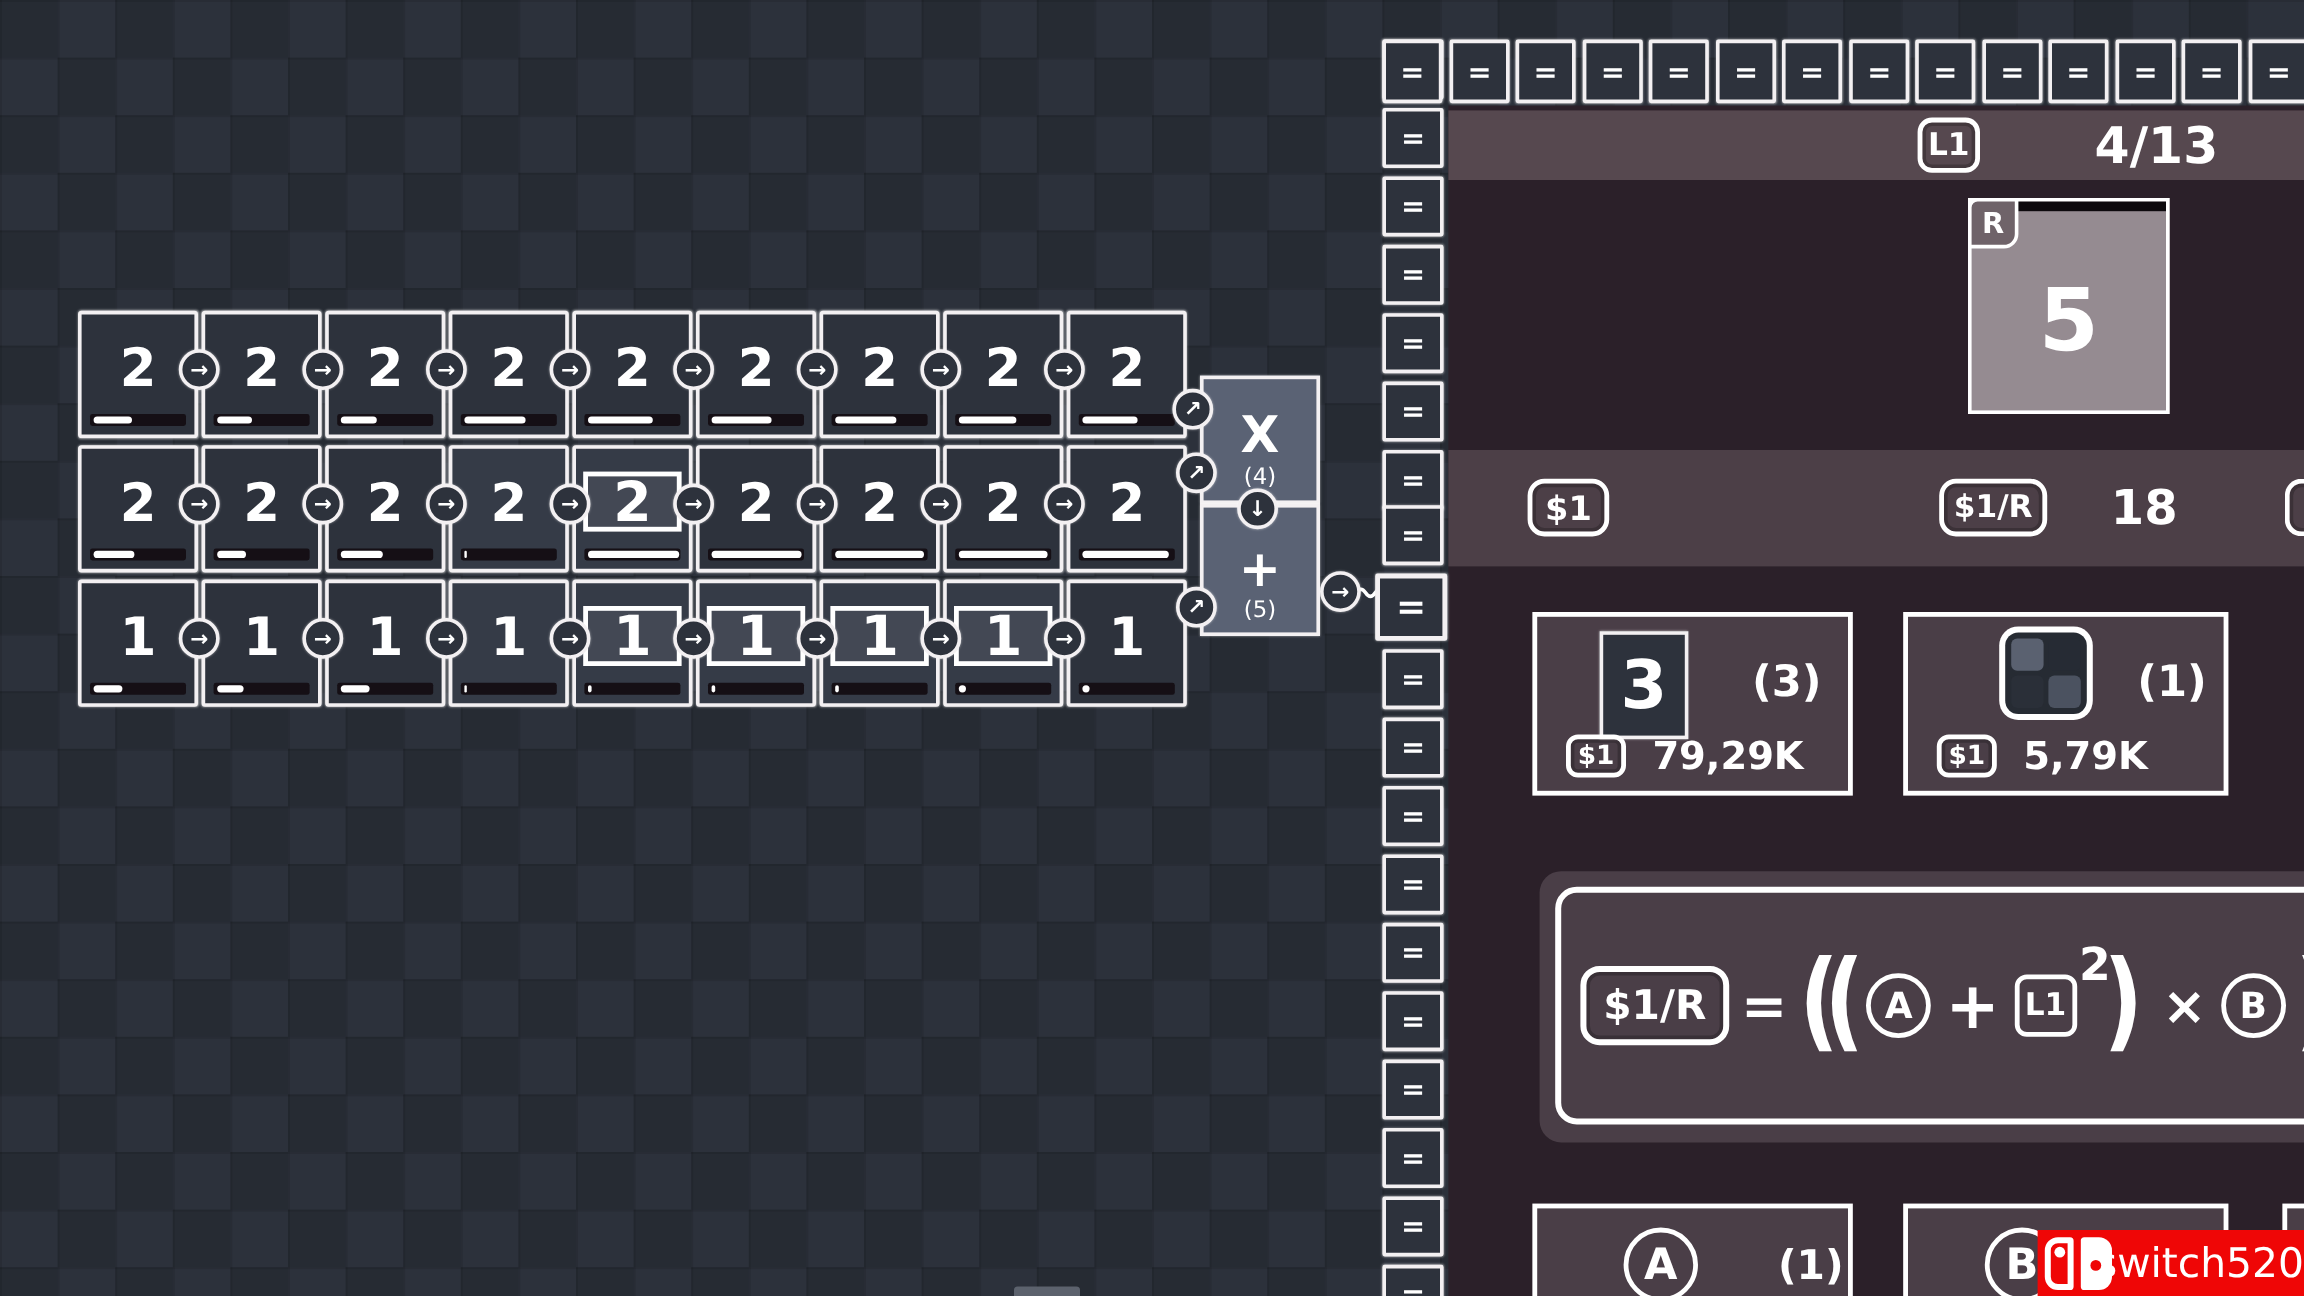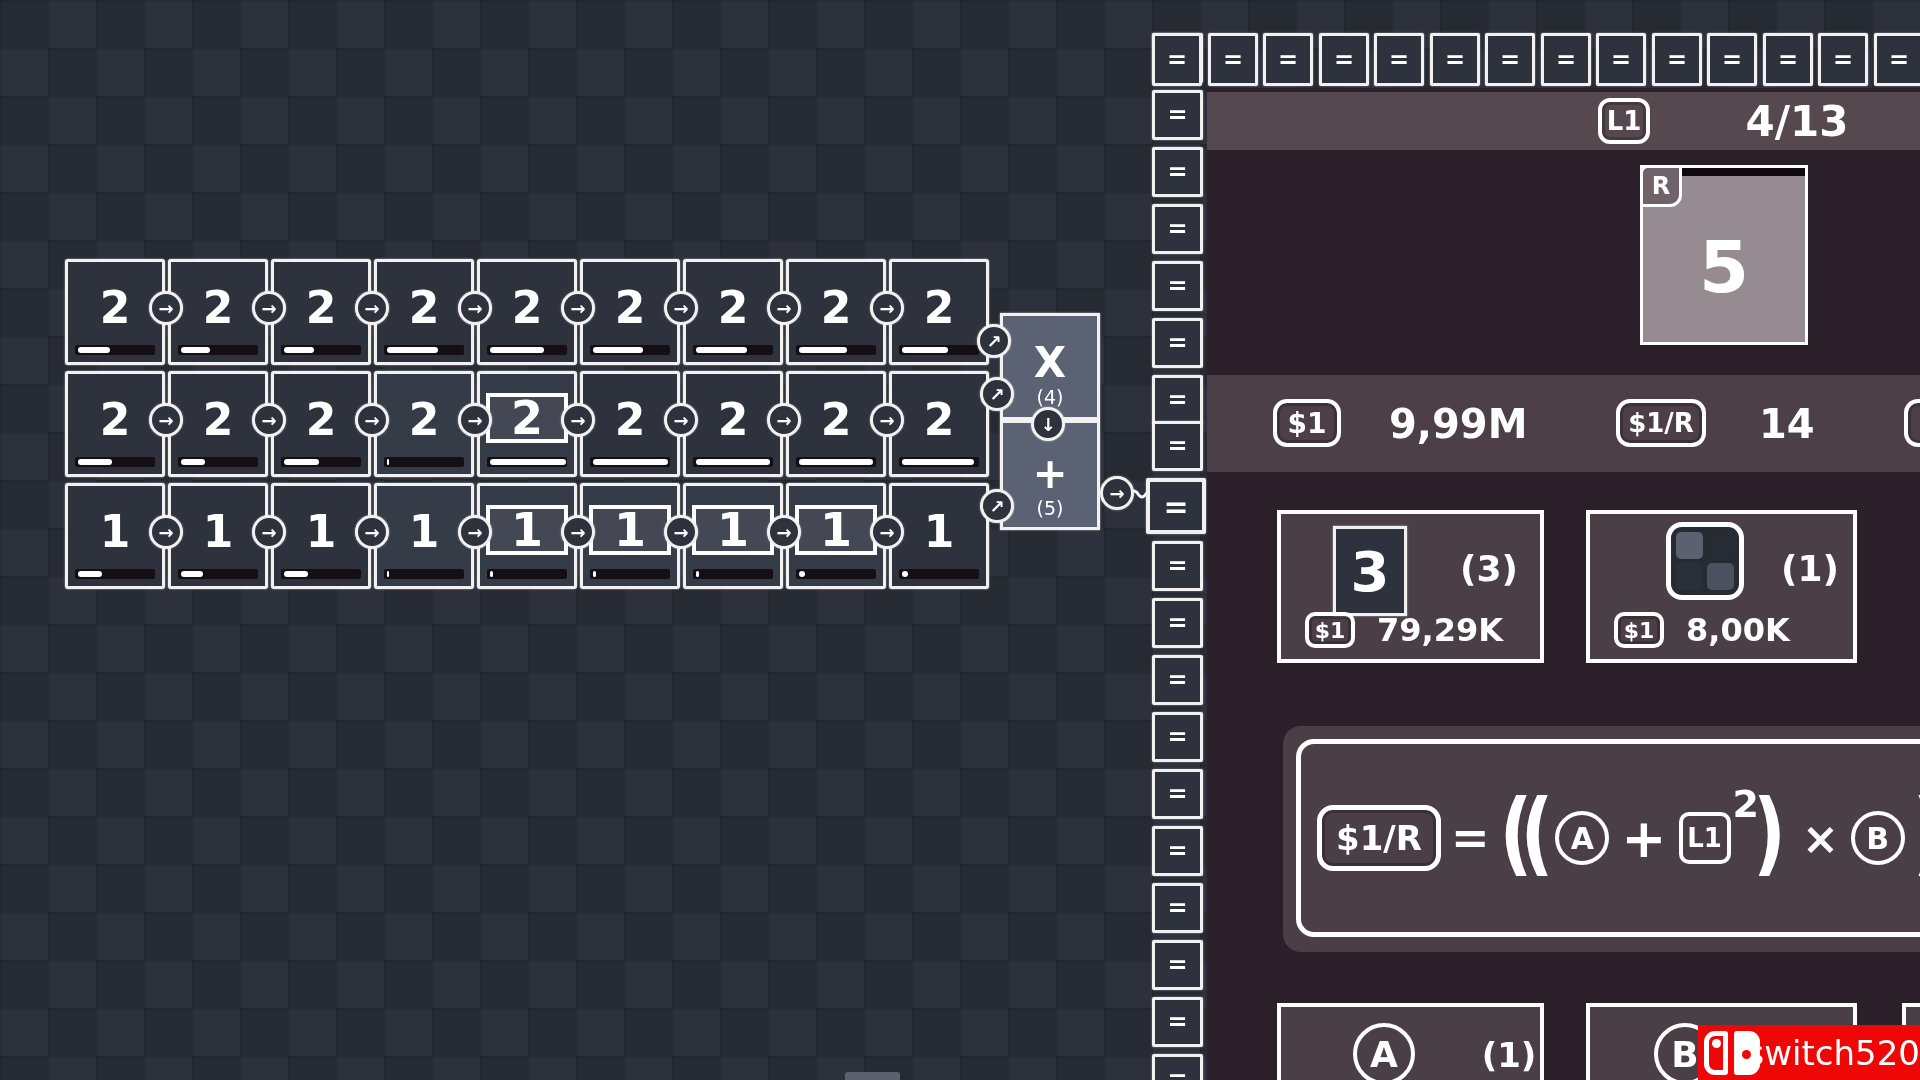--- a/index.html
+++ b/index.html
@@ -110,23 +110,22 @@
   </div>
 
   <div class="rcard">
     <div class="rstrip"></div>
     <div class="rbadge">R</div>
     <div class="rval">5</div>
   </div>
 
   <div class="currow">
     <div class="badge abs" style="left:66px;top:24px;width:68px;height:48px;font-size:28px;border-radius:14px;">$1</div>
-    <div class="curval" style="left:182px;">9,99M</div>
     <div class="badge abs" style="left:409px;top:24px;width:90px;height:48px;font-size:26px;border-radius:14px;">$1/R</div>
-    <div class="curval" style="left:552px;">14</div>
+    <div class="curval" style="left:552px;">18</div>
     <div class="badge abs cutbadge" style="left:697px;top:24px;width:20px;height:48px;"></div>
   </div>
 
   <div class="shopcard" style="left:1277px;width:267px;">
     <div class="tile">3</div>
     <div class="cardcount" style="left:158px;width:100px;text-align:center;">(3)</div>
     <div class="pricerow">
       <div class="badge pbadge">$1</div>
       <div class="pval">79,29K</div>
     </div>
@@ -136,21 +135,21 @@
       <div class="gin">
         <div class="gtile" style="background:#5a6170;"></div>
         <div class="gtile" style="background:#262b34;"></div>
         <div class="gtile" style="background:#2a2f38;"></div>
         <div class="gtile" style="background:#4b5260;"></div>
       </div>
     </div>
     <div class="cardcount" style="left:170px;width:100px;text-align:center;">(1)</div>
     <div class="pricerow">
       <div class="badge pbadge">$1</div>
-      <div class="pval">8,00K</div>
+      <div class="pval">5,79K</div>
     </div>
   </div>
 
   <div class="fhalo"></div>
   <div class="fbox">
     <div class="badge fbadge ftok">$1/R</div>
     <span class="feq">=</span>
     <span class="paren">((</span>
     <span class="circ">A</span>
     <span class="fplus">+</span>

